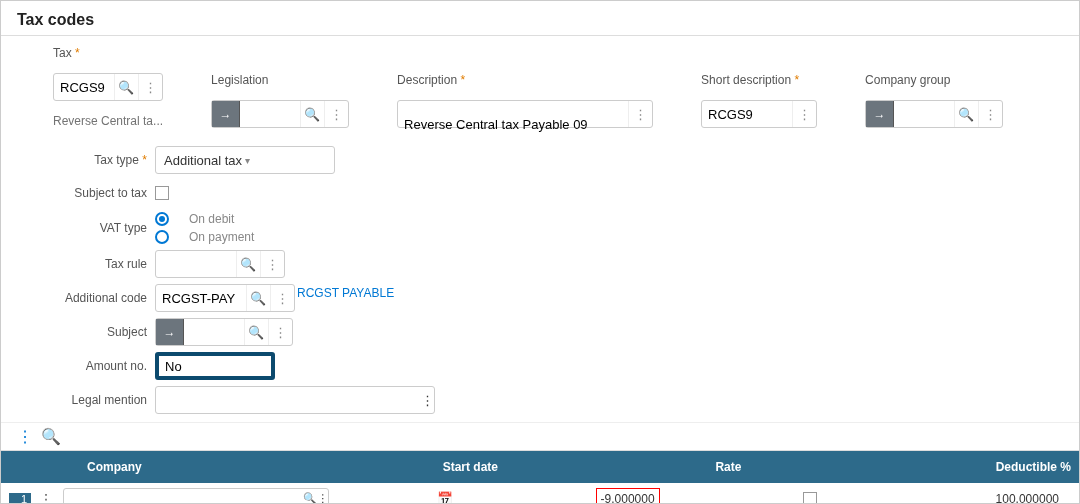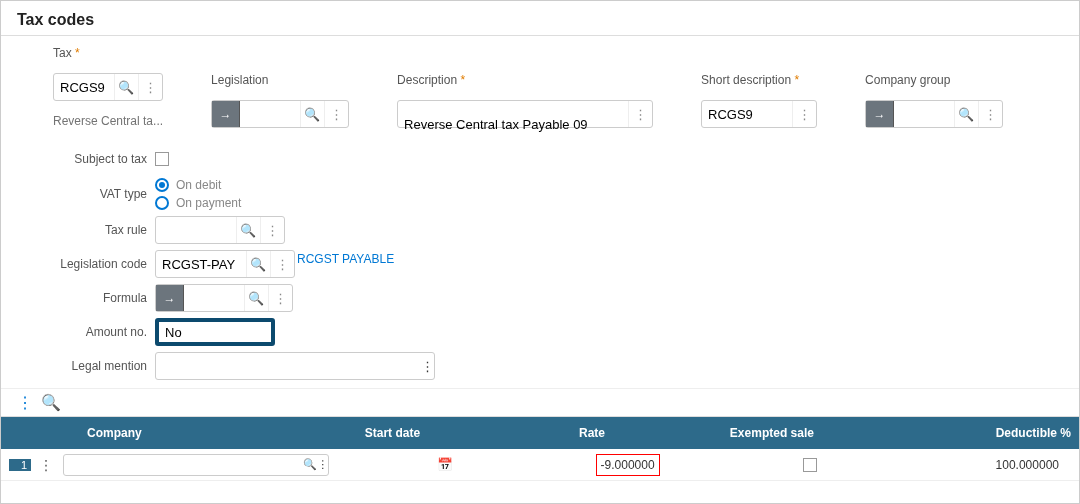--- a/index.html
+++ b/index.html
@@ -26,21 +26,21 @@
     .form-row-label { text-align: right; width: 130px; font-size: 12px; color: #555; flex-shrink: 0; }
     .form-control { display: flex; align-items: center; }
 
     .select-control { display: flex; align-items: center; border: 1px solid #ccc; border-radius: 3px; height: 28px; padding: 0 8px; background: #fff; min-width: 180px; cursor: pointer; }
     .select-control span { flex: 1; font-size: 13px; }
     .select-control .chevron { color: #888; font-size: 10px; }
 
     .checkbox { width: 14px; height: 14px; border: 1px solid #999; background: #fff; display: inline-block; cursor: pointer; }
 
     .radio-group { display: flex; flex-direction: column; gap: 4px; }
-    .radio-item { display: flex; align-items: center; gap: 7px; }
+    .radio-item { display: flex; align-items: center; gap: 20px; }
     .radio-dot { width: 14px; height: 14px; border-radius: 50%; border: 2px solid #0078d4; background: #fff; display: flex; align-items: center; justify-content: center; cursor: pointer; }
     .radio-dot.selected::after { content: ''; width: 6px; height: 6px; border-radius: 50%; background: #0078d4; display: block; }
     .radio-label { font-size: 12px; color: #888; }
 
     .text-input { border: 4px solid #0c4a6e; border-radius: 3px; height: 28px; padding: 0 6px; font-size: 13px; outline: none; }
 
     .accounting-link { color: #0078d4; font-size: 12px; cursor: pointer; margin-top: 2px; }
 
     .bottom-toolbar { display: flex; align-items: center; gap: 8px; padding: 4px 16px; border-top: 1px solid #eee; }
     .toolbar-icon { color: #0078d4; cursor: pointer; font-size: 16px; }
@@ -133,20 +133,31 @@
         <input type="text" style="width: 60px;">
         <div class="icon-btn">🔍</div>
         <div class="icon-btn">⋮</div>
       </div>
     </div>
 
   </div>
 
   <div class="form-body">
 
+    <div class="form-row">
+      <div class="form-row-label">
+        <span>Tax type</span> <span style="color:#e07c00">*</span>
+      </div>
+      <div class="form-control">
+        <div class="select-control">
+          <span>Additional tax</span>
+          <span class="chevron">▾</span>
+        </div>
+      </div>
+    </div>
 
     <div class="form-row">
       <div class="form-row-label">Subject to tax</div>
       <div class="form-control">
         <div class="checkbox"></div>
       </div>
     </div>
 
     <div class="form-row">
       <div class="form-row-label">VAT type</div>
@@ -169,33 +180,33 @@
       <div class="form-control">
         <div class="input-row">
           <input type="text" style="width: 80px;">
           <div class="icon-btn">🔍</div>
           <div class="icon-btn">⋮</div>
         </div>
       </div>
     </div>
 
     <div class="form-row">
-      <div class="form-row-label">Legislation code</div>
+      <div class="form-row-label">Additional code</div>
       <div class="form-control" style="align-items:flex-start; gap:2px;">
         <div class="input-row">
           <input type="text" value="RCGST-PAY" style="width: 90px;">
           <div class="icon-btn">🔍</div>
           <div class="icon-btn">⋮</div>
         </div>
         <a class="accounting-link">RCGST PAYABLE</a>
       </div>
     </div>
 
     <div class="form-row">
-      <div class="form-row-label">Formula</div>
+      <div class="form-row-label">Subject</div>
       <div class="form-control">
         <div class="input-row">
           <div class="arrow-btn">→</div>
           <input type="text" style="width: 60px;">
           <div class="icon-btn">🔍</div>
           <div class="icon-btn">⋮</div>
         </div>
       </div>
     </div>
 
@@ -223,21 +234,20 @@
     <span class="toolbar-icon">🔍</span>
   </div>
 
   <div class="table-container">
     <div class="table-header">
       <div class="th col-num"></div>
       <div class="th col-options"></div>
       <div class="th col-company">Company</div>
       <div class="th col-startdate">Start date</div>
       <div class="th col-rate">Rate</div>
-      <div class="th col-exempted">Exempted sale</div>
       <div class="th col-deductible">Deductible %</div>
     </div>
     <div class="table-row-data">
       <div class="td col-num">
         <div class="row-num-cell">1</div>
       </div>
       <div class="td col-options">
         <span class="options-dot">⋮</span>
       </div>
       <div class="td col-company">

